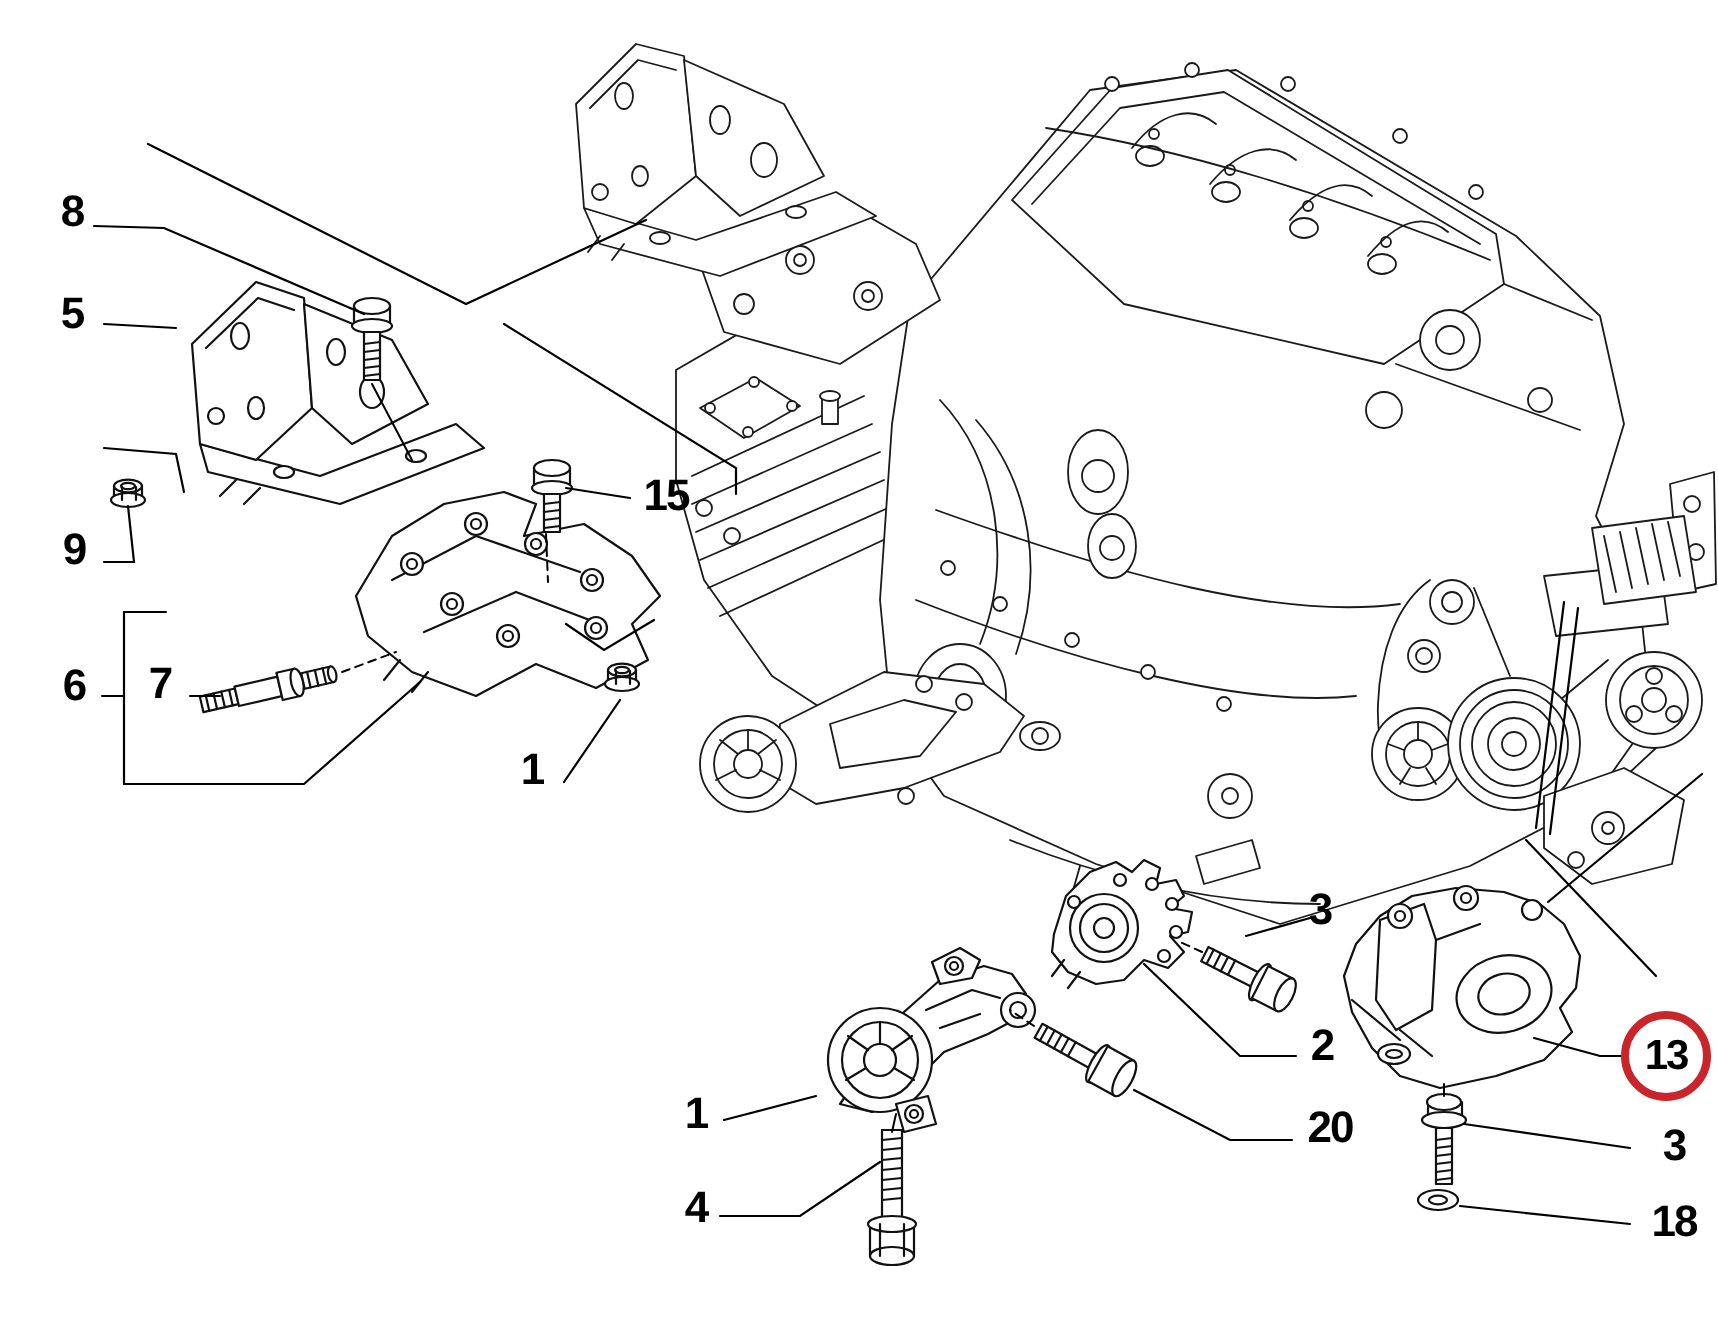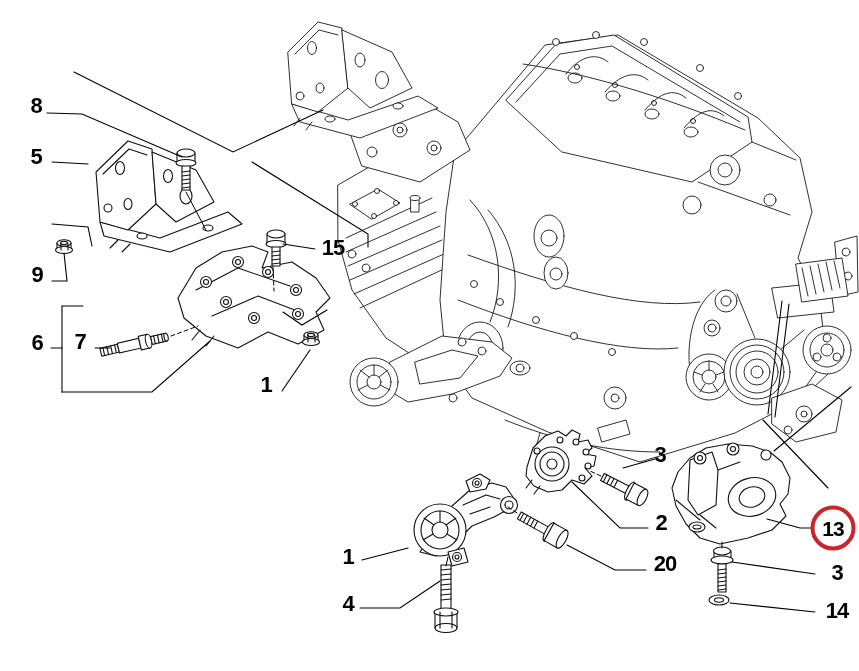--- a/index.html
+++ b/index.html
@@ -373,14 +373,14 @@
   <div class="co" id="co7">7</div>
   <div class="co" id="co8">8</div>
   <div class="co" id="co9">9</div>
   <div class="co" id="co10">1</div>
   <div class="co" id="co11">15</div>
   <div class="co" id="co12">20</div>
   <div class="ring">
     <span class="co13">13</span>
   </div>
   <div class="co" id="co14">3</div>
-  <div class="co" id="co15">14</div>
+  <div class="co" id="co15">18</div>
 </div>
 
 </body></html>

